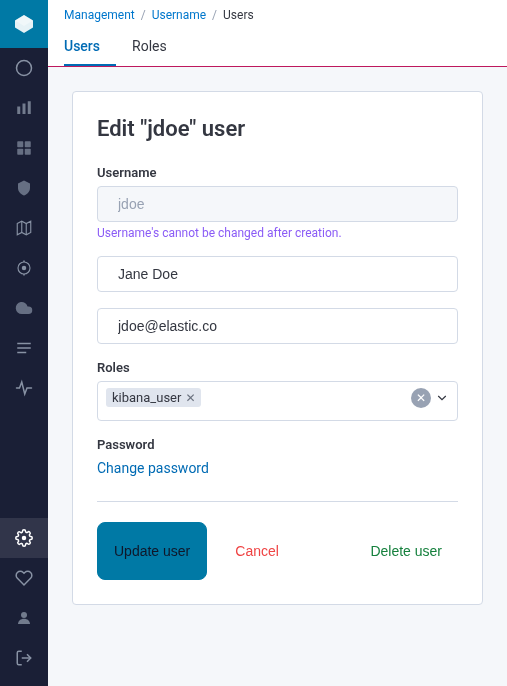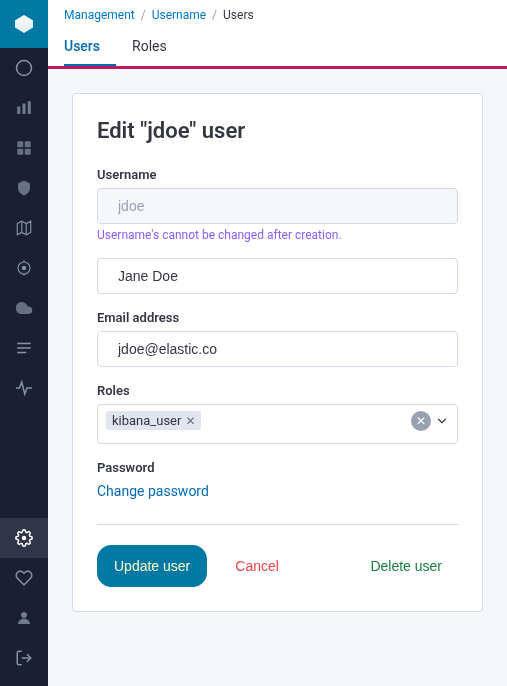--- a/index.html
+++ b/index.html
@@ -45,21 +45,21 @@
     .main {
       flex: 1;
       display: flex;
       flex-direction: column;
       overflow: hidden;
     }
 
     
     .topnav {
       background: #fff;
-      border-bottom: 3px solid #be185d;
+      border-bottom: 1px solid #be185d;
       padding: 0 16px;
     }
     .breadcrumb {
       display: flex;
       align-items: center;
       gap: 6px;
       padding: 8px 0 4px 0;
       font-size: 12px;
       color: #69707d;
     }
@@ -214,24 +214,24 @@
     }
 
     
     .actions {
       display: flex;
       align-items: center;
       gap: 12px;
     }
     .btn-primary {
       background: #0079a5;
-      color: #fef9c3;
+      color: #0f172a;
       border: 1px solid #0079a5;
-      border-radius: 14px;
-      padding: 12px 16px;
+      border-radius: 8px;
+      padding: 20px 16px;
       font-size: 14px;
       cursor: pointer;
       font-weight: 500;
     }
     .btn-cancel {
       background: transparent;
       color: #ef4444;
       border: none;
       padding: 8px 16px;
       font-size: 14px;
@@ -371,21 +371,20 @@
         <label class="form-label">Username</label>
         <input class="form-input disabled" type="text" readonly="" value="jdoe" style="">
         <div class="form-hint">Username's cannot be changed after creation.</div>
       </div>
 
       <div class="form-group">
         <input class="form-input" type="text" value="Jane Doe" style="">
       </div>
 
       <div class="form-group">
-        <label class="form-label">Email address</label>
         <input class="form-input" type="email" value="jdoe@elastic.co" style="">
       </div>
 
       <div class="form-group">
         <label class="form-label">Roles</label>
         <div class="roles-input">
           <span class="role-badge">
             <span>kibana_user</span>
             <span class="role-badge-remove">✕</span>
           </span>

